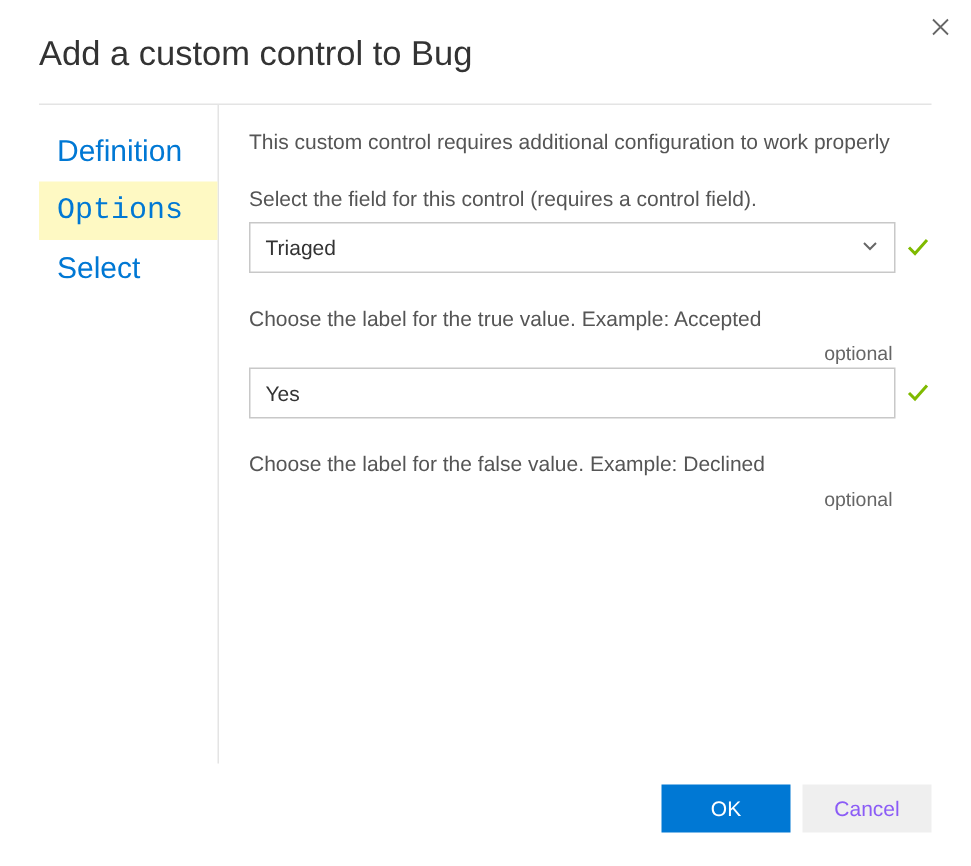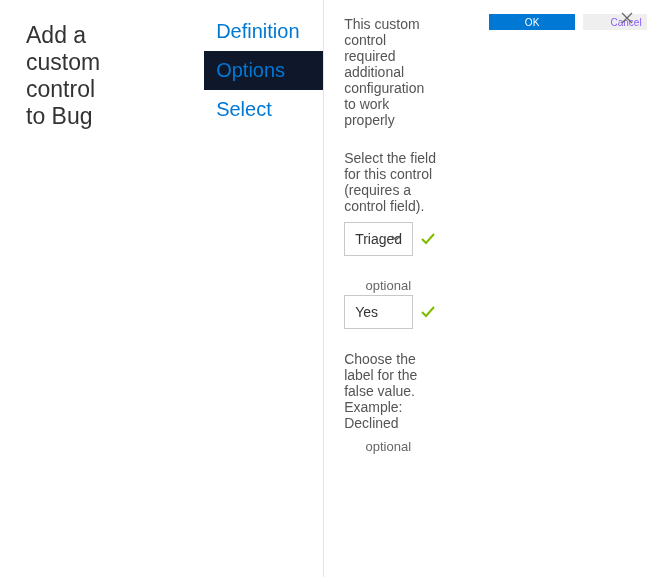--- a/index.html
+++ b/index.html
@@ -12,21 +12,21 @@
     height: 577px;
     position: relative;
     background: #fff;
   }
   .dialog {
     position: relative;
     width: 100%;
     height: 100%;
     padding: 0;
     display: flex;
-    flex-direction: row;
+    flex-direction: column;
   }
   .close-btn {
     position: absolute;
     top: 8px;
     right: 10px;
     width: 20px;
     height: 20px;
     cursor: pointer;
     display: flex;
     align-items: center;
@@ -58,21 +58,22 @@
     border-right: 1px solid #e4e4e4;
     padding-top: 12px;
   }
   .sidebar-item {
     padding: 8px 12px;
     color: #0078d4;
     cursor: pointer;
     font-size: 20px;
   }
   .sidebar-item.active {
-    background: #0f172a;
+    background: #fef9c3;
+    font-family: Liberation Mono, monospace;
   }
   .main {
     flex: 1;
     padding: 16px 0 16px 20px;
   }
   .intro {
     color: #555;
     margin-bottom: 22px;
   }
   .field-block {
@@ -129,24 +130,24 @@
     justify-content: center;
   }
   .footer {
     display: flex;
     justify-content: flex-end;
     gap: 8px;
     padding: 14px 26px 22px 26px;
   }
   .btn {
     min-width: 86px;
-    height: 16px;
+    height: 32px;
     border: none;
     cursor: pointer;
-    font-size: 10px;
+    font-size: 14px;
     font-family: inherit;
     display: flex;
     align-items: center;
     justify-content: center;
   }
   .btn-primary {
     background: #0078d4;
     color: #fff;
   }
   .btn-secondary {
@@ -178,21 +179,21 @@
       </div>
       <div class="sidebar-item active">
         <span>Options</span>
       </div>
       <div class="sidebar-item">
         <span>Select</span>
       </div>
     </div>
 
     <div class="main">
-      <div class="intro">This custom control required additional configuration to work properly</div>
+      <div class="intro">This custom control requires additional configuration to work properly</div>
 
       <div class="field-block">
         <div class="field-label">Select the field for this control (requires a control field).</div>
         <div class="input-row">
           <div class="select-box">
             <span>Triaged</span>
             <span class="chevron">
               <svg width="12" height="12" viewBox="0 0 12 12">
                   <path d="M2 4 L6 8 L10 4" stroke="#666" stroke-width="1.3" fill="none"></path>
                 </svg>
@@ -200,20 +201,21 @@
           </div>
           <span class="check-icon">
             <svg width="16" height="16" viewBox="0 0 16 16">
                 <path d="M2 8 L6 12 L14 3" stroke="#7fba00" stroke-width="2" fill="none"></path>
               </svg>
           </span>
         </div>
       </div>
 
       <div class="field-block">
+        <div class="field-label">Choose the label for the true value. Example: Accepted</div>
         <div class="req-row">optional</div>
         <div class="input-row">
           <div class="text-box">
             <span>Yes</span>
           </div>
           <span class="check-icon">
             <svg width="16" height="16" viewBox="0 0 16 16">
                 <path d="M2 8 L6 12 L14 3" stroke="#7fba00" stroke-width="2" fill="none"></path>
               </svg>
           </span>

